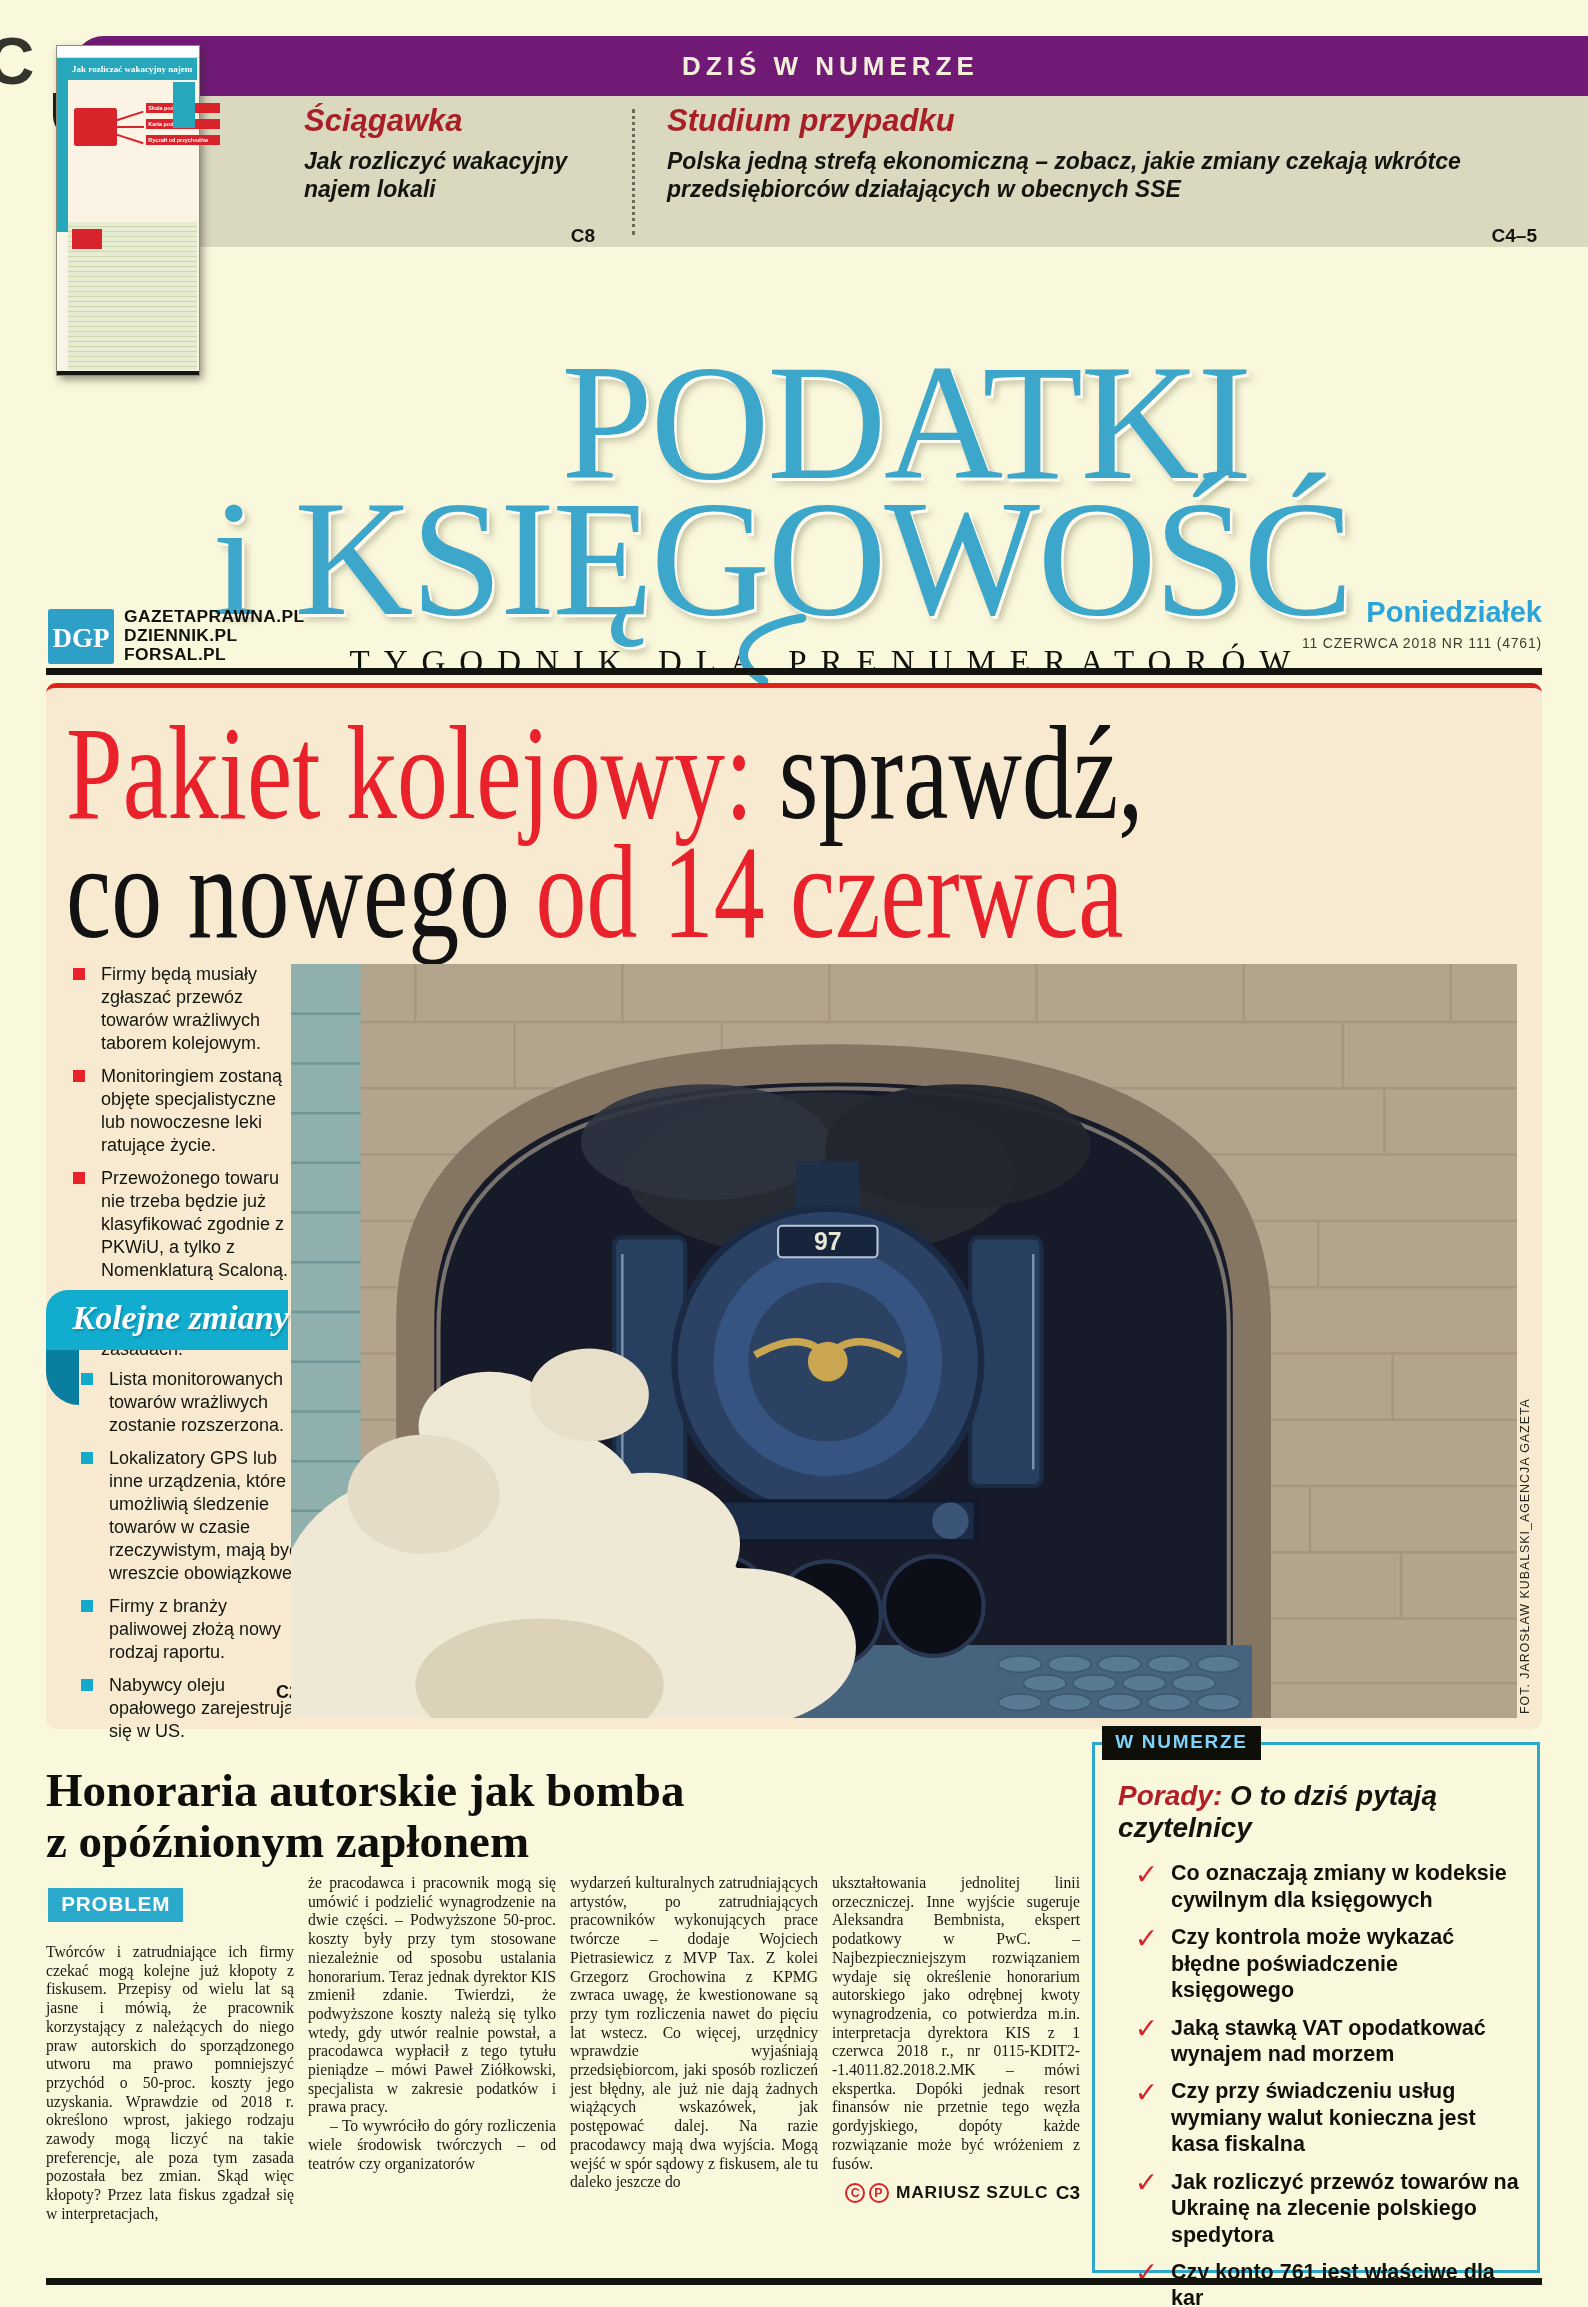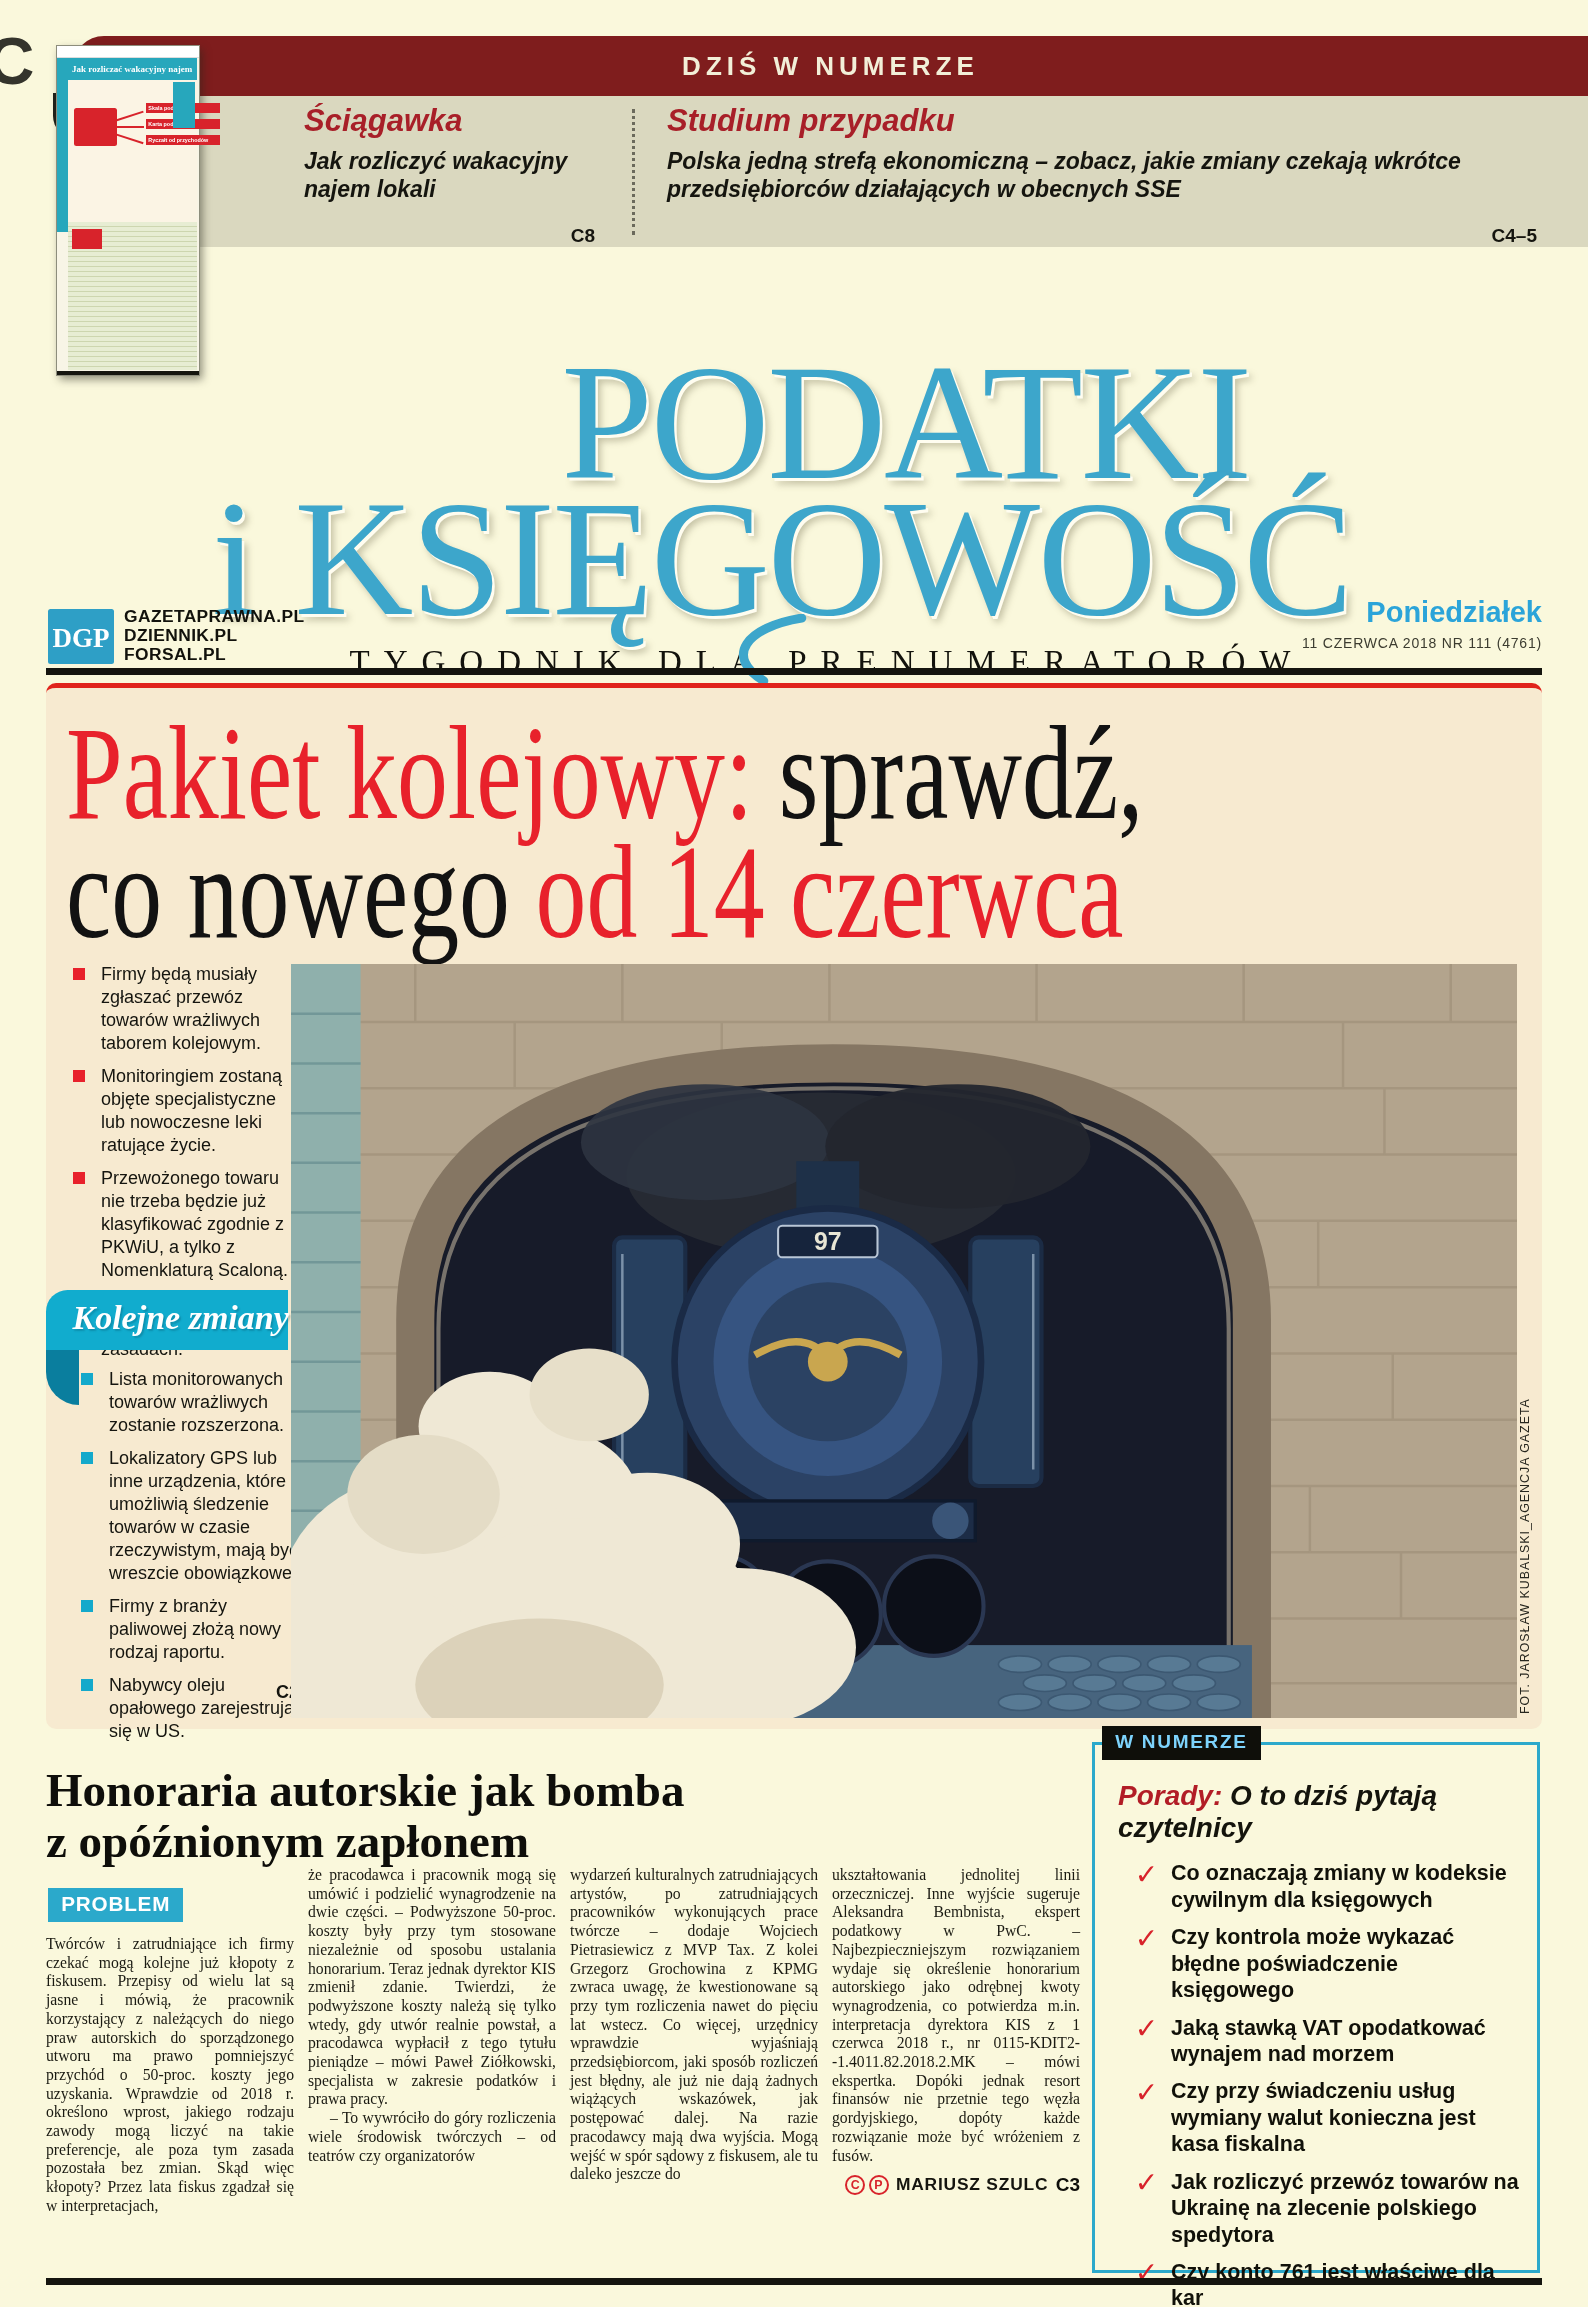--- a/index.html
+++ b/index.html
@@ -3,21 +3,21 @@
 <meta charset="utf-8">
 <style>
   * { margin:0; padding:0; box-sizing:border-box; }
   body { background:#FAF8DC; font-family:"Liberation Sans", sans-serif; }
   #canvas { position:relative; width:1588px; height:2307px; background:#FAF8DC; overflow:hidden; }
 
   
   .corner-mark { position:absolute; left:-13.2px; top:23px; font:700 66px "Liberation Sans", sans-serif; color:#34342c; }
 
   
-  .darkbar { position:absolute; left:73px; top:36px; width:1515px; height:60px; background:#7f1d1d; border-radius:31px 0 0 3.3px; }
+  .darkbar { position:absolute; left:73px; top:36px; width:1515px; height:60px; background:#701a75; border-radius:31px 0 0 3.3px; }
   .darkbar-label { display:block; text-align:center; line-height:60px; font-weight:700; font-size:26px; letter-spacing:5px; color:#F2EFD8; }
   .bar-fold { position:absolute; left:53px; top:93px; width:22px; height:45px; background:#1f1f19; border-radius:0 0 0 40px; }
   .teaser-panel { position:absolute; left:73px; top:96px; width:1515px; height:151px; background:#DAD8BF; }
 
   
   .thumb { position:absolute; left:56px; top:45px; width:144px; height:331px; background:#F8F5E6; border:0.8px solid #8d8d7c; box-shadow:3.3px 4.1px 8.3px rgba(40,40,28,.5); z-index:6; }
   .thumb-strip { position:absolute; left:0; top:0; right:0; height:11.6px; background:#fff; border-bottom:0.8px solid #ddd; }
   .thumb-title { position:absolute; left:10.8px; top:11.6px; right:2.5px; height:22px; background:#27A7BC; color:#fff; font:700 9px "Liberation Serif", serif; text-align:center; line-height:22px; overflow:hidden; white-space:nowrap; }
   .thumb-side { position:absolute; left:0; top:11.6px; width:10.8px; height:174px; background:#27A7BC; overflow:hidden; }
   .thumb-diagram { position:absolute; left:10.8px; top:34px; right:2.5px; height:142px; background:#FBF4E4; }
@@ -73,21 +73,21 @@
   .banner { position:absolute; left:0; top:602px; width:242px; height:60px; background:#11ACCE; border-radius:21.5px 0 0 0; color:#fff; font:italic 800 34px "Liberation Serif", serif; padding:9px 0 0 26.5px; white-space:nowrap; text-shadow:1.7px 1.7px 1.7px rgba(0,60,80,.25); }
   .banner-curl { position:absolute; left:0; top:662px; width:33px; height:55px; background:#0A7E9E; border-radius:0 0 0 46px; }
 
   .train { position:absolute; left:245px; top:276px; width:1226px; height:754px; }
   .photo-credit { position:absolute; left:1472px; top:634px; height:392px; writing-mode:vertical-rl; transform:rotate(180deg); font:400 12.4px "Liberation Sans", sans-serif; letter-spacing:1px; color:#26261e; white-space:nowrap; }
 
   
   .art-h { position:absolute; left:46px; top:1765px; font:700 47px/51px "Liberation Serif", serif; color:#0e0e0a; }
   .kicker { position:absolute; left:48px; top:1888px; background:#2BA9CB; color:#fff; font:800 20.7px "Liberation Sans", sans-serif; letter-spacing:0.8px; padding:4.1px 13.2px 5.8px; }
   .cols { position:absolute; left:46px; top:1866px; width:1034px; display:flex; gap:14px; }
-  .col { flex:1; font:400 15.7px/18.7px "Liberation Serif", serif; color:#1a1a12; text-align:justify; }
+  .col { flex:1; font:400 15.7px/18.7px "Liberation Serif", serif; color:#1a1a12; text-align:justify;margin-top:8px; }
   .col-first { padding-top:69px; }
   .col p { margin:0; }
   .col p + p { text-indent:1.4em; }
   .byline { margin-top:8.3px; display:flex; justify-content:flex-end; align-items:center; gap:7.4px; }
   .bicon { display:inline-block; width:20px; height:20px; border:2.1px solid #D8232B; border-radius:50%; color:#D8232B; font:800 12.4px/16.5px "Liberation Sans", sans-serif; text-align:center; }
   .byline-name { font:600 17.4px "Liberation Sans", sans-serif; letter-spacing:0.8px; color:#15150f; }
   .byline-page { font:800 19px "Liberation Sans", sans-serif; color:#0e0e0a; }
 
   
   .wn-box { position:absolute; left:1092px; top:1742px; width:448px; height:531px; border:3.3px solid #2BA9CB; }

